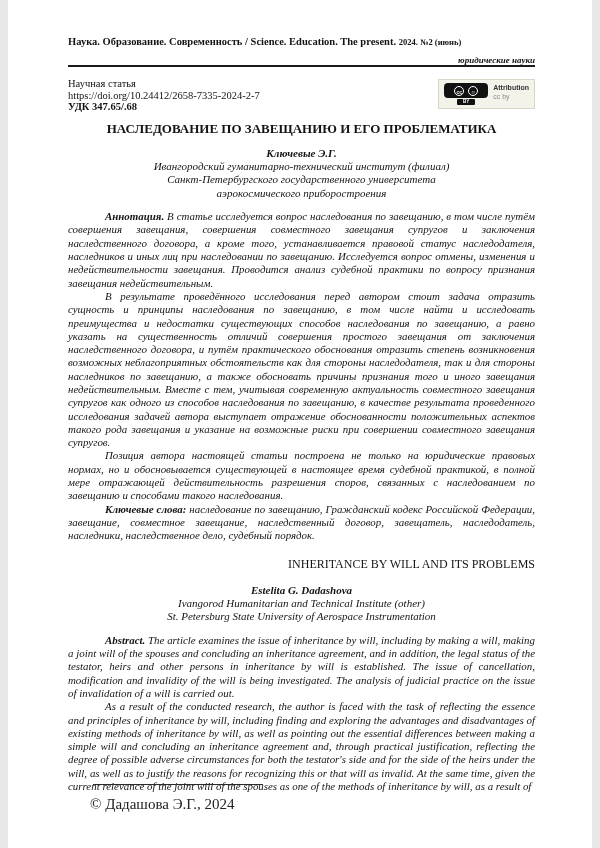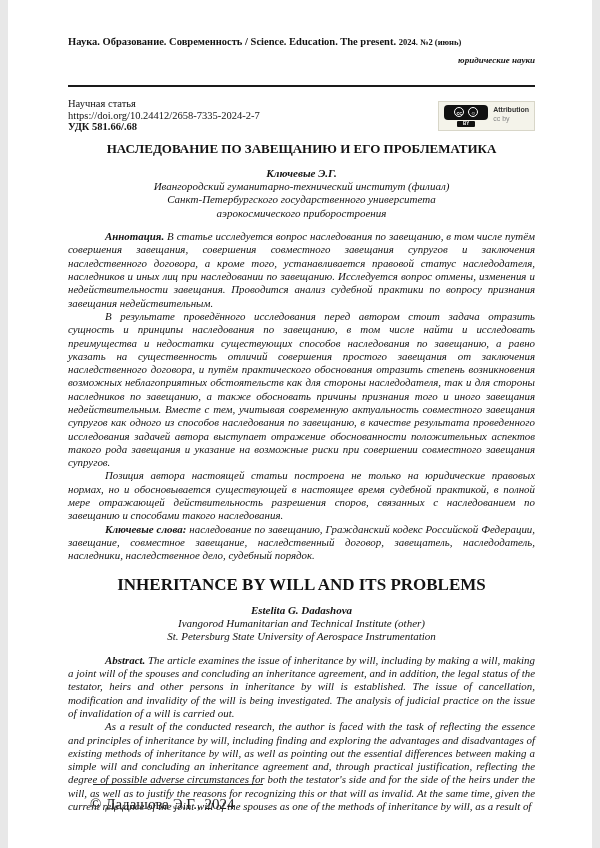--- a/index.html
+++ b/index.html
@@ -17,25 +17,25 @@
     position:relative;
     padding:36px 57px 0 60px;
     box-sizing:border-box;
   }
   
   .runhead{font-size:10.5px;font-weight:bold;line-height:12px;}
   .runhead .issue{font-size:8.5px;}
   .section-line{
     text-align:right;
     font-size:9px;font-weight:bold;font-style:italic;
-    margin-top:7px;padding-bottom:20px;
+    margin-top:7px;padding-bottom:0;
     border-bottom:2px solid #1a1a1a;
   }
   
-  .meta-row{display:flex;justify-content:space-between;align-items:center;margin-top:11px;}
+  .meta-row{display:flex;justify-content:space-between;align-items:flex-start;margin-top:11px;}
   .meta-left{font-size:10.5px;line-height:11.5px;}
   .meta-left .udc{font-weight:bold;}
   .doi{color:#141414;text-decoration:none;}
   .cc-badge{
     display:flex;align-items:flex-start;gap:5px;
     background:#f4f3ea;border:1px solid #d8d6c8;
     padding:3px 5px;margin-top:1px;
   }
   .cc-left{display:flex;flex-direction:column;align-items:center;}
   .cc-rect{
@@ -67,21 +67,21 @@
   .body-text{margin-top:10px;}
   .body-text p{
     margin:0;
     font-style:italic;
     font-size:10.9px;line-height:13.3px;
     text-align:justify;
     text-indent:37px;
   }
   .lead{font-weight:bold;}
   .en-title{
-    text-align:center;font-weight:bold;font-size:17px;line-height:13px;
+    text-align:right;font-weight:normal;font-size:12px;line-height:13px;
     margin-top:15px;
   }
   .en-author{margin-top:13px;}
   
   .footnote-rule{
     position:absolute;left:85px;top:784px;
     width:170px;border-top:1.3px solid #2a2a2a;
   }
   .copyright{
     position:absolute;left:82px;top:796px;
@@ -98,21 +98,21 @@
       <span>Наука. Образование. Современность / Science. Education. The present.</span>
       <span class="issue">2024. №2 (июнь)</span>
     </div>
 
     <div class="section-line">юридические науки</div>
 
     <div class="meta-row">
       <div class="meta-left">
         <div>Научная статья</div>
         <div><a class="doi" href="#">https://doi.org/10.24412/2658-7335-2024-2-7</a></div>
-        <div class="udc">УДК 581.66/.68</div>
+        <div class="udc">УДК 347.65/.68</div>
       </div>
       <div class="cc-badge">
         <div class="cc-left">
           <div class="cc-rect">
             <span class="cc-circ">cc</span>
             <span class="cc-circ">☺</span>
           </div>
           <div class="cc-by-tab">BY</div>
         </div>
         <div class="cc-texts">

